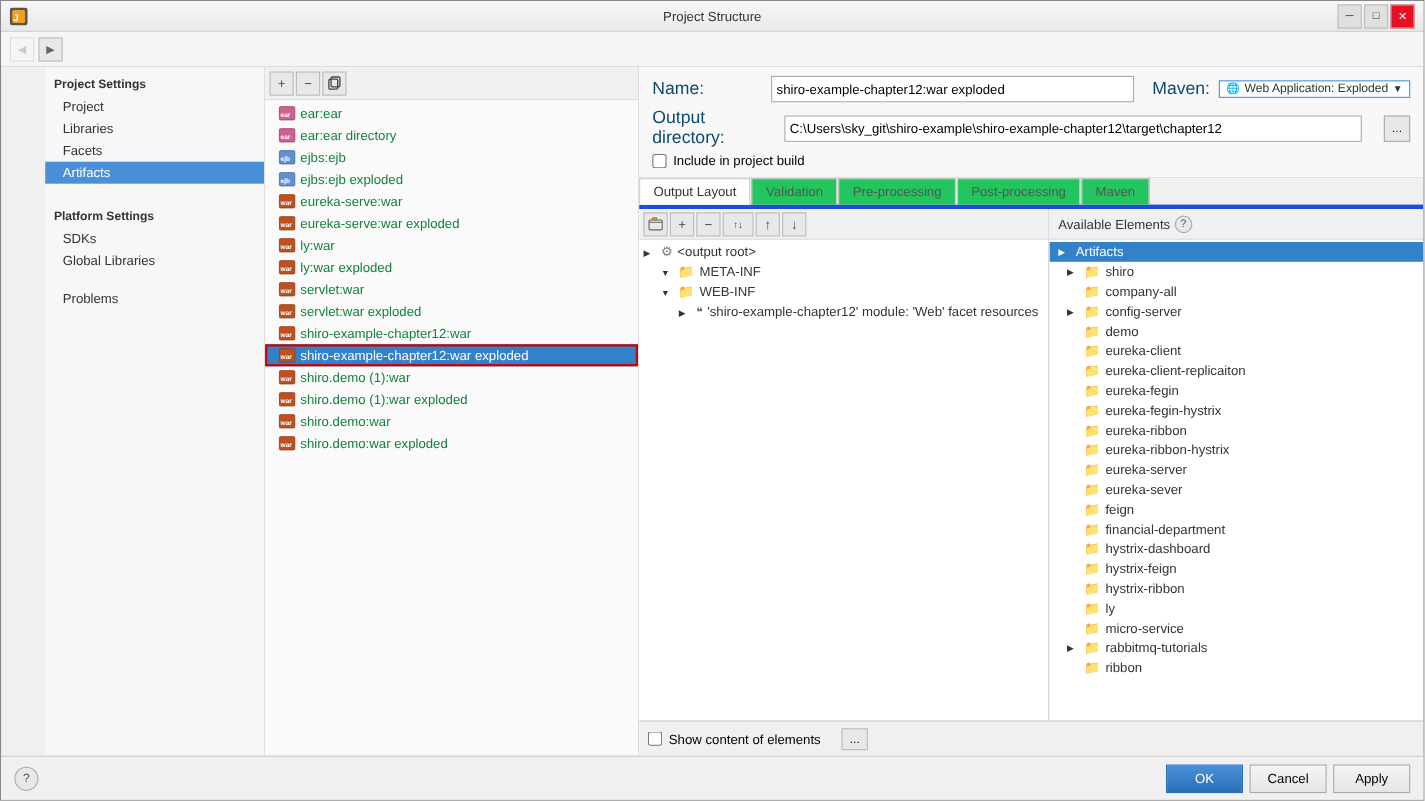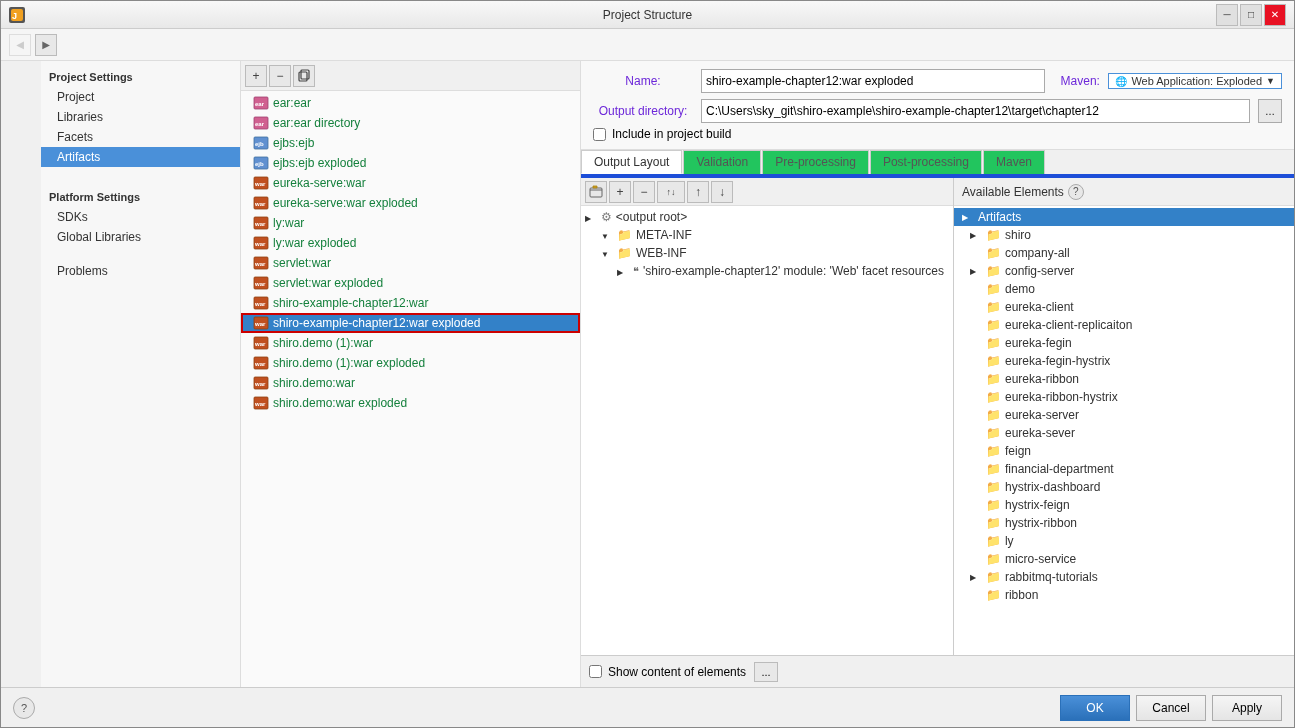--- a/index.html
+++ b/index.html
@@ -32,23 +32,23 @@
     .left-panel-toolbar { height: 30px; background: #f0f0f0; border-bottom: 1px solid #ddd; display: flex; align-items: center; padding: 0 4px; gap: 2px; }
     .panel-btn { width: 22px; height: 22px; border: 1px solid #bbb; background: #e8e8e8; cursor: pointer; display: flex; align-items: center; justify-content: center; font-size: 12px; color: #444; }
     .artifact-list { flex: 1; overflow-y: auto; padding: 2px 0; }
     .artifact-item { padding: 2px 8px 2px 12px; cursor: pointer; display: flex; align-items: center; gap: 4px; font-size: 12px; color: #15803d; }
     .artifact-item.selected { background: #3381c8; color: white; outline: 2px solid #cc0000; }
     .artifact-icon { width: 16px; height: 16px; display: inline-flex; align-items: center; justify-content: center; flex-shrink: 0; }
     
     .right-panel { flex: 1; display: flex; flex-direction: column; background: white; overflow: hidden; }
     .right-panel-header { padding: 8px 12px; border-bottom: 1px solid #ddd; background: #f8f8f8; }
     .header-row { display: flex; align-items: center; gap: 8px; margin-bottom: 6px; }
-    .header-label { font-size: 12px; color: #6d28d9; width: 100px; text-align: center; }
+    .header-label { font-size: 16px; color: #0c4a6e; width: 100px; }
     .header-input { flex: 1; height: 24px; border: 1px solid #aaa; padding: 0 4px; font-size: 12px; background: white; }
-    .output-dir-row { display: flex; align-items: center; gap: 8px; }
+    .output-dir-row { display: flex; align-items: center; gap: 20px; }
     .output-dir-input { flex: 1; height: 24px; border: 1px solid #aaa; padding: 0 4px; font-size: 12px; background: white; }
     .include-row { display: flex; align-items: flex-end; gap: 6px; margin-top: 4px; }
     
     .tabs-container { border-bottom: 4px solid #1d4ed8; background: #f0f0f0; }
     .tabs { display: flex; padding: 0; }
     .tab { padding: 4px 12px; font-size: 12px; cursor: pointer; border: 1px solid #ccc; border-bottom: none; background: #22c55e; color: #555; margin-right: 1px; }
     .tab.active { background: white; color: #333; border-bottom: 1px solid white; }
     
     .tab-content { flex: 1; display: flex; overflow: hidden; }
     
@@ -60,21 +60,21 @@
     .tree-item { display: flex; align-items: center; gap: 4px; padding: 2px 4px; cursor: pointer; font-size: 12px; color: #333; }
     .tree-chevron { width: 12px; display: inline-block; cursor: pointer; }
     
     .layout-right { width: 340px; display: flex; flex-direction: column; overflow: hidden; }
     .available-header { height: 28px; background: #f0f0f0; border-bottom: 1px solid #ddd; display: flex; align-items: center; padding: 0 8px; gap: 4px; }
     .available-list { flex: 1; overflow-y: auto; padding: 2px 0; }
     .avail-item { display: flex; align-items: center; gap: 4px; padding: 2px 8px; cursor: pointer; font-size: 12px; color: #333; }
     .avail-section { padding-left: 16px; }
     .avail-chevron { width: 12px; display: inline-block; }
     
-    .bottom-bar { height: 32px; border-top: 1px solid #ccc; background: #f0f0f0; display: flex; align-items: center; padding: 0 8px; gap: 8px; }
+    .bottom-bar { height: 32px; border-top: 1px solid #ccc; background: #f0f0f0; display: flex; align-items: center; padding: 0 8px; gap: 19px; }
     .show-content-checkbox { display: flex; align-items: center; gap: 6px; font-size: 12px; }
     .ellipsis-btn { width: 24px; height: 20px; border: 1px solid #bbb; background: #e8e8e8; cursor: pointer; font-size: 11px; display: flex; align-items: center; justify-content: center; }
     
     .dialog-footer { height: 40px; background: #f0f0f0; border-top: 1px solid #ccc; display: flex; align-items: center; justify-content: flex-end; padding: 0 12px; gap: 6px; }
     .footer-btn { height: 26px; min-width: 70px; border: 1px solid #aaa; background: linear-gradient(to bottom, #f5f5f5, #e5e5e5); cursor: pointer; font-size: 12px; padding: 0 12px; }
     .footer-btn.primary { background: linear-gradient(to bottom, #4a90d9, #2a70b9); color: white; border-color: #2a70b9; }
     .footer-help { width: 22px; height: 22px; border-radius: 50%; border: 1px solid #aaa; background: #e8e8e8; display: flex; align-items: center; justify-content: center; cursor: pointer; font-size: 11px; color: #555; position: absolute; left: 12px; bottom: 8px; }
     
     .type-badge { display: inline-flex; align-items: center; gap: 4px; border: 1px solid #4a90d9; padding: 1px 6px; font-size: 11px; color: #333; background: white; cursor: pointer; }
     .type-badge-icon { color: #4a90d9; font-size: 10px; }

